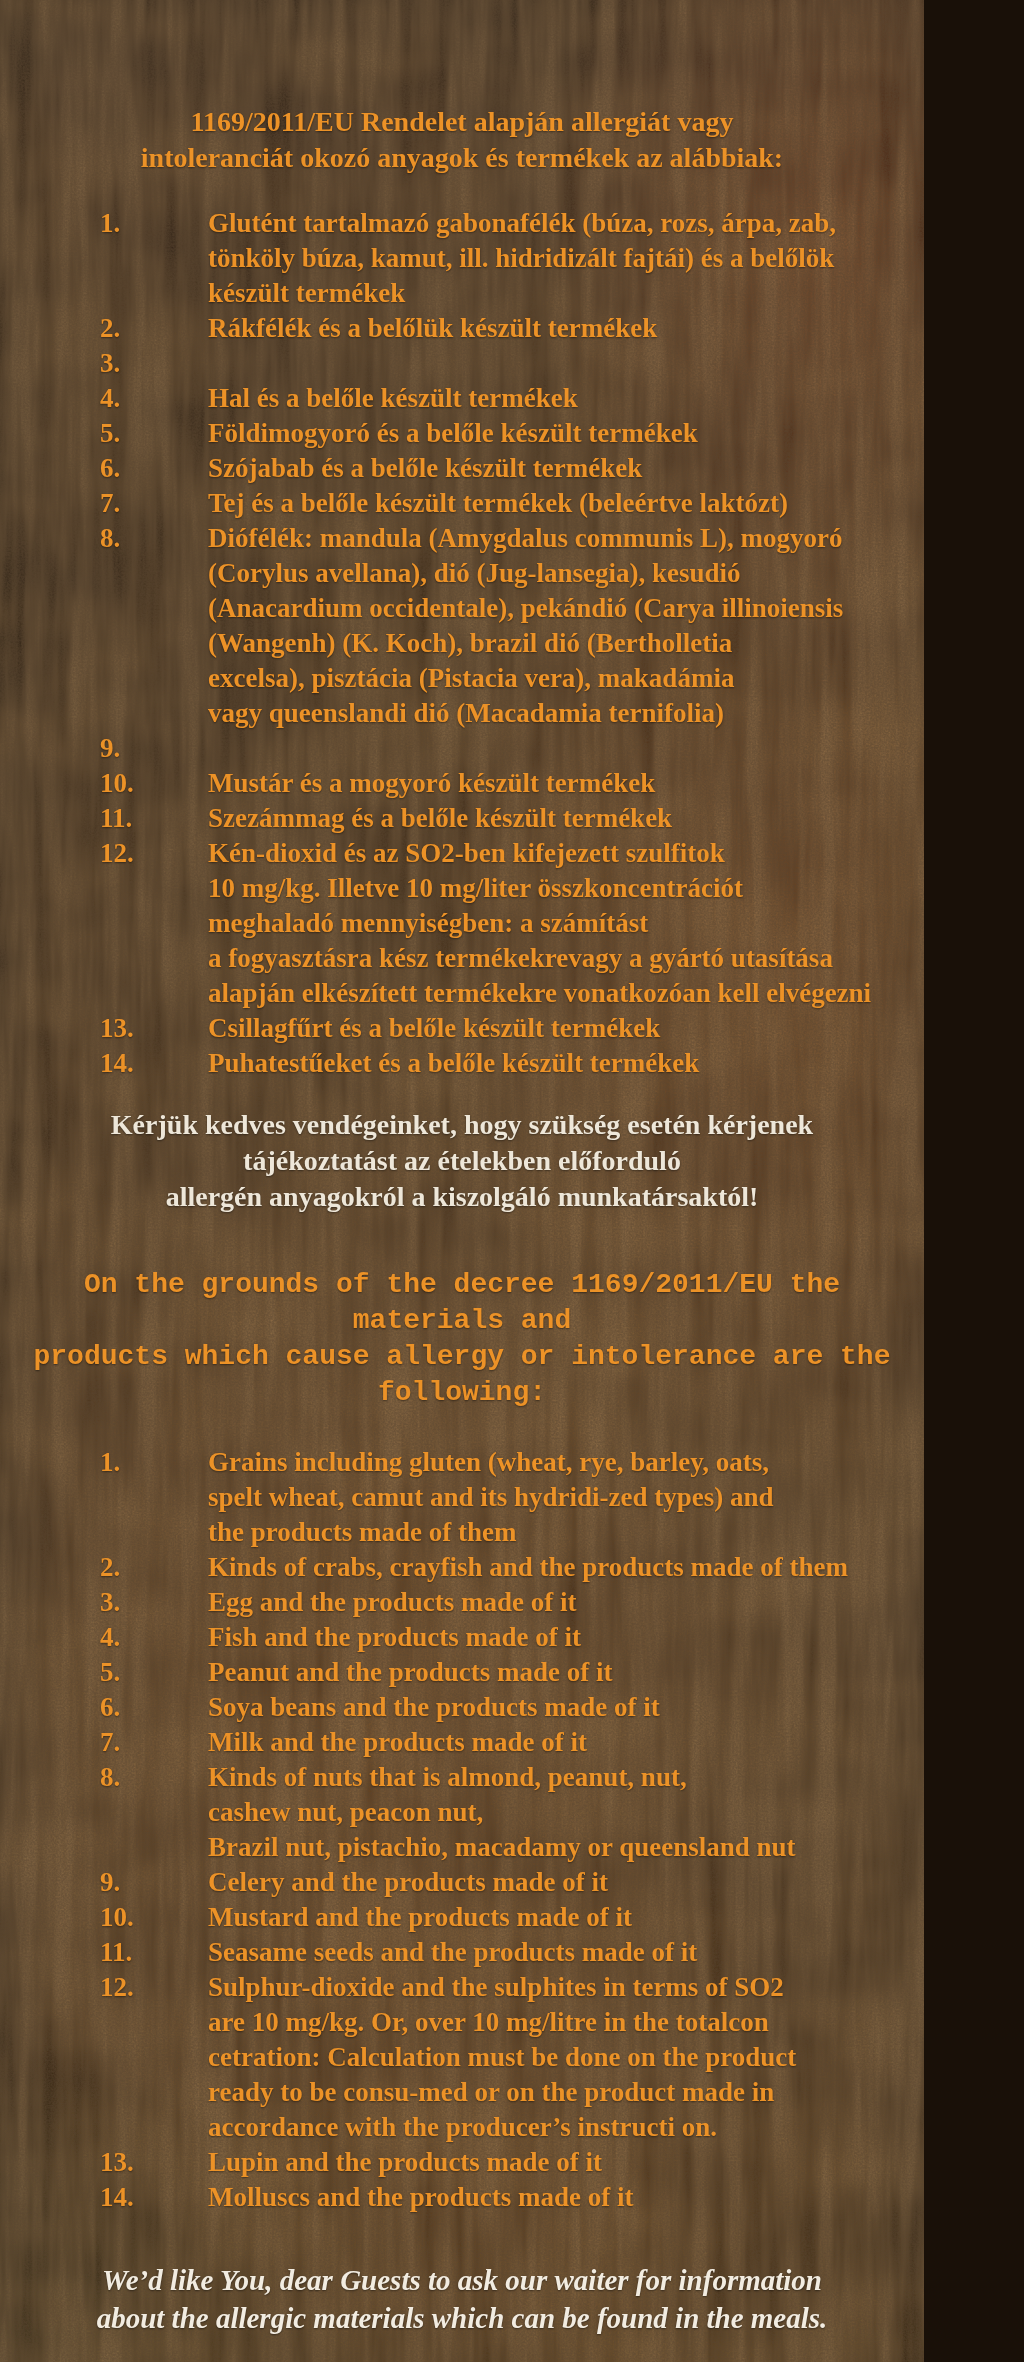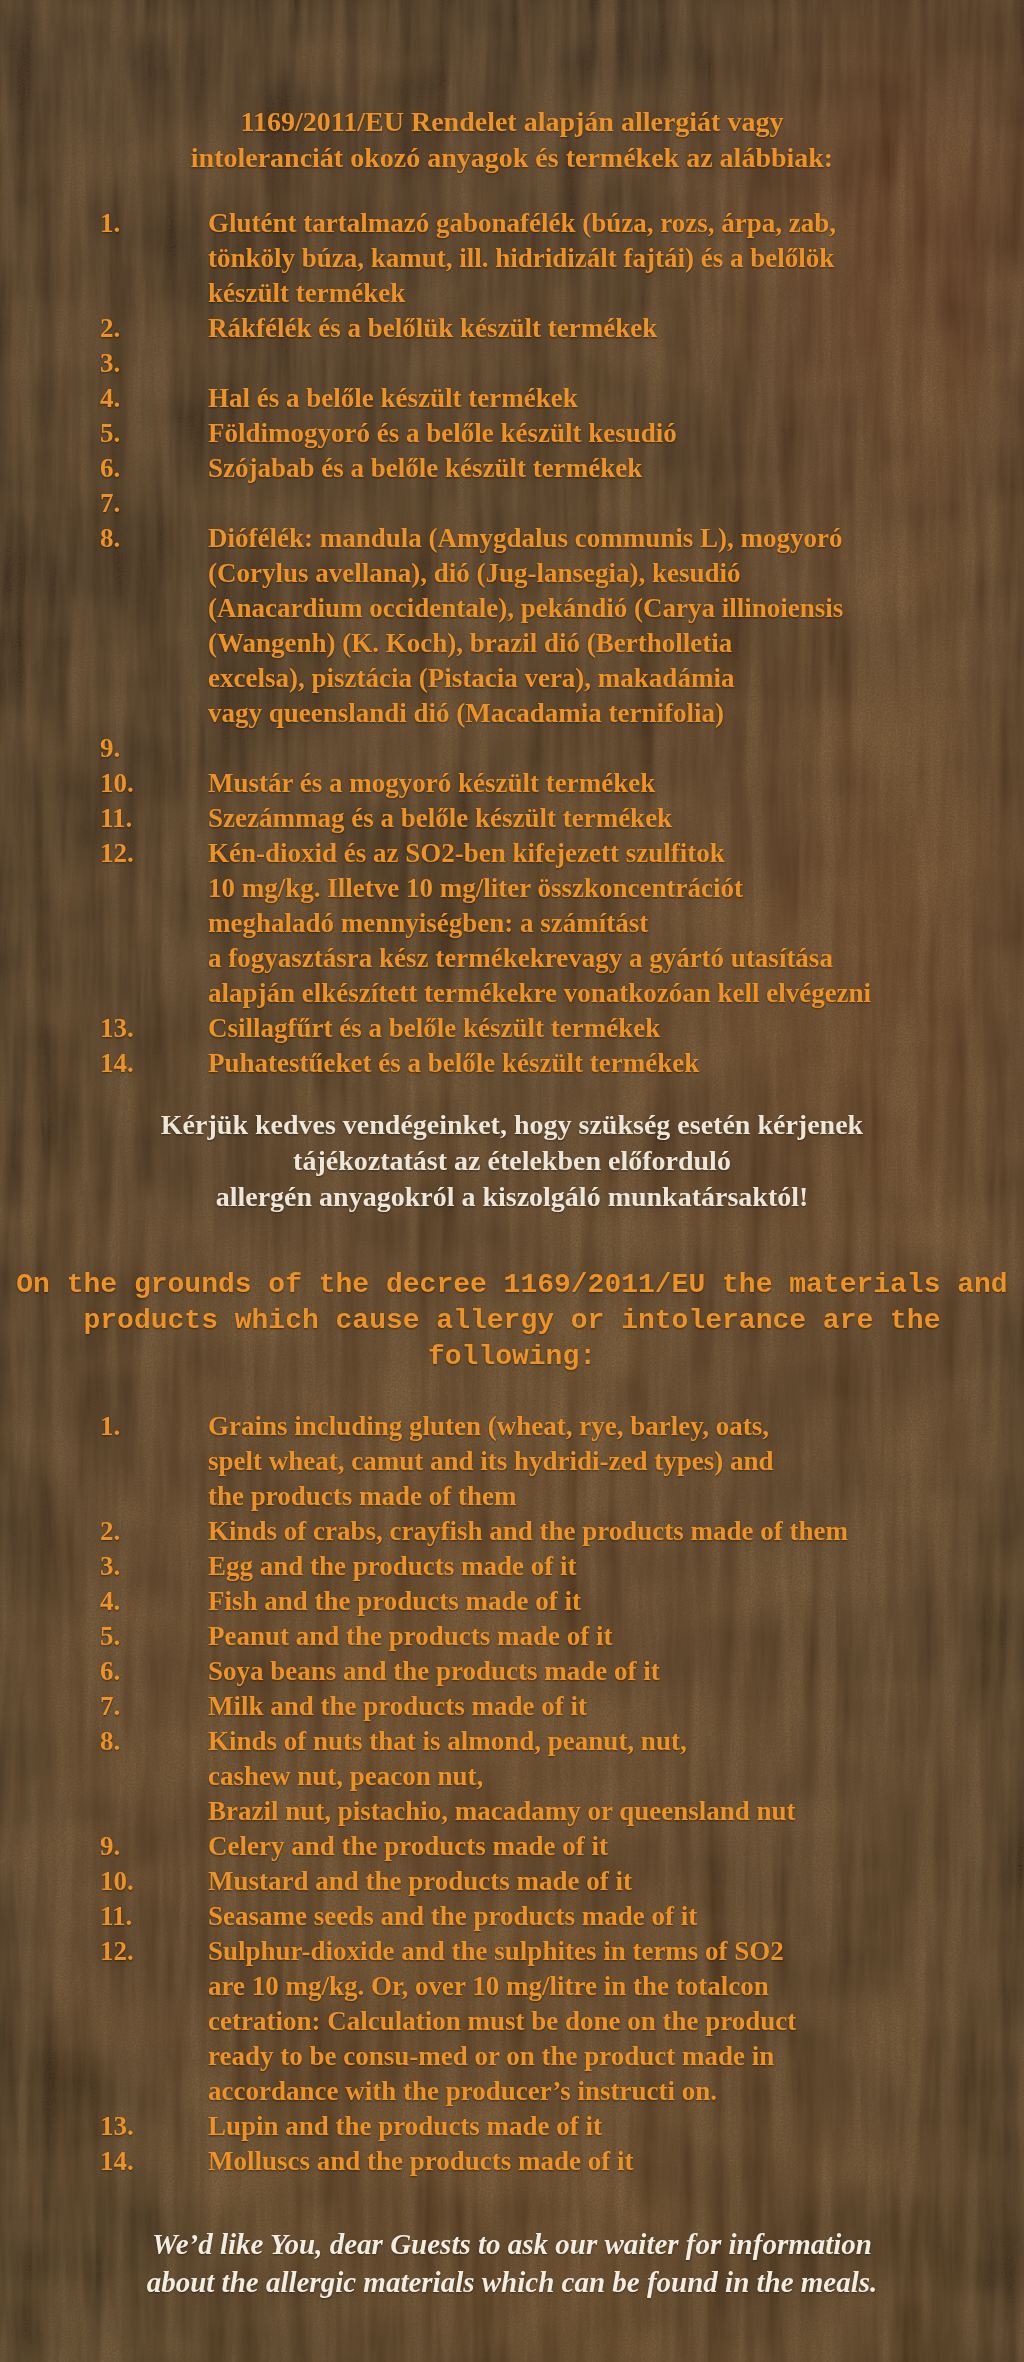--- a/index.html
+++ b/index.html
@@ -4,21 +4,21 @@
 <style>
   html, body { margin: 0; padding: 0; }
   body {
     width: 1024px; height: 2362px;
     background: #191008;
     font-family: "Liberation Serif", serif;
     overflow: hidden;
   }
   .page {
     position: relative;
-    width: 1024px; height: 2362px;
+    width: 924px; height: 2362px;
     overflow: hidden;
   }
   
   .bg {
     position: absolute; inset: 0;
     background:
       radial-gradient(420px 620px at 90% 10%, rgba(120,48,18,0.50), rgba(0,0,0,0) 70%),
       radial-gradient(520px 760px at 86% 40%, rgba(146,74,28,0.36), rgba(0,0,0,0) 70%),
       radial-gradient(620px 860px at 42% 74%, rgba(152,88,36,0.30), rgba(0,0,0,0) 70%),
       radial-gradient(660px 520px at 55% 94%, rgba(128,76,30,0.30), rgba(0,0,0,0) 72%),
@@ -106,28 +106,29 @@
         </div>
       <div class="li">
           <span class="num">3.</span>
         </div>
       <div class="li">
           <span class="num">4.</span>
           <span class="txt">Hal és a belőle készült termékek</span>
         </div>
       <div class="li">
           <span class="num">5.</span>
-          <span class="txt">Földimogyoró és a belőle készült kesudió</span>
+          <span class="txt">Földimogyoró és a belőle készült termékek</span>
         </div>
       <div class="li">
           <span class="num">6.</span>
           <span class="txt">Szójabab és a belőle készült termékek</span>
         </div>
       <div class="li">
           <span class="num">7.</span>
+          <span class="txt">Tej és a belőle készült termékek (beleértve laktózt)</span>
         </div>
       <div class="li">
           <span class="num">8.</span>
           <span class="txt">Diófélék: mandula (Amygdalus communis L), mogyoró
 (Corylus avellana), dió (Jug-lansegia), kesudió
 (Anacardium occidentale), pekándió (Carya illinoiensis
 (Wangenh) (K. Koch), brazil dió (Bertholletia
 excelsa), pisztácia (Pistacia vera), makadámia
 vagy queenslandi dió (Macadamia ternifolia)</span>
         </div>

